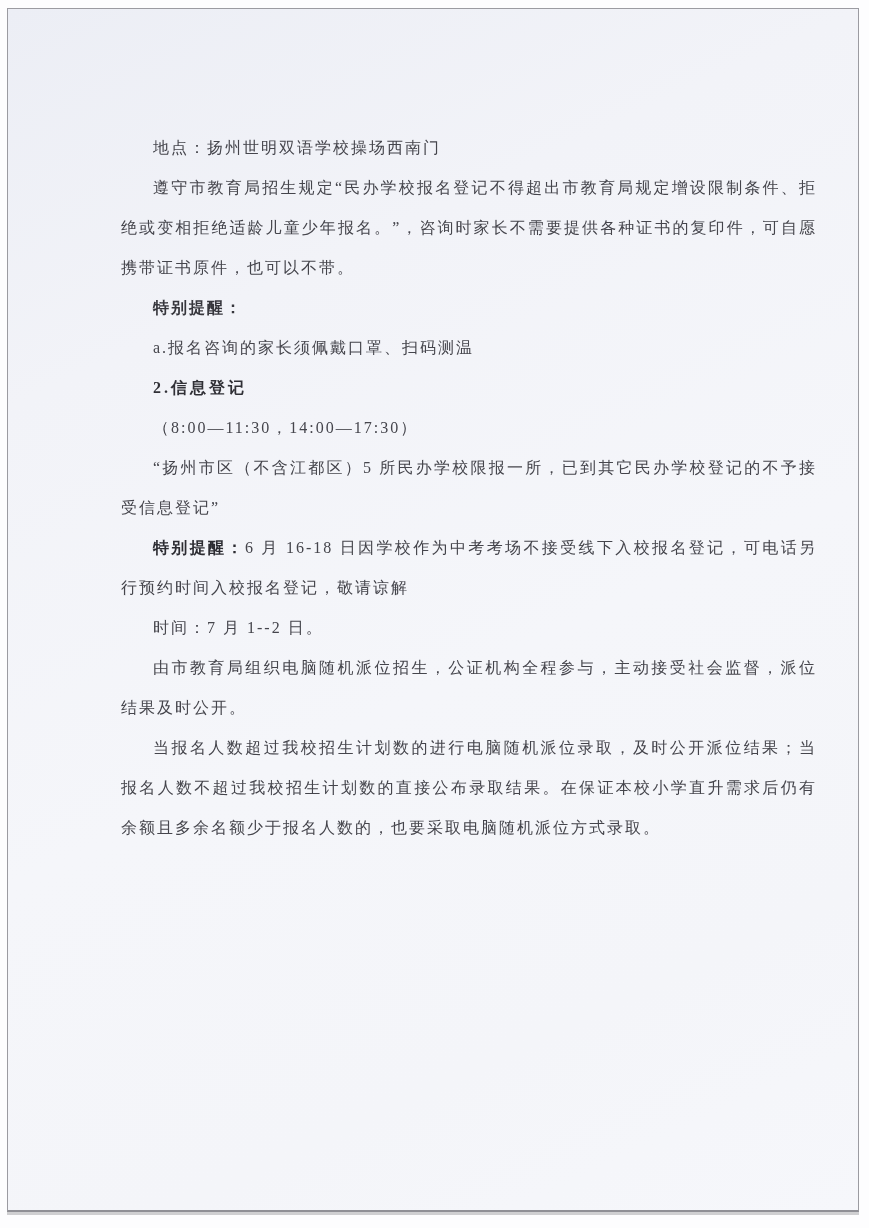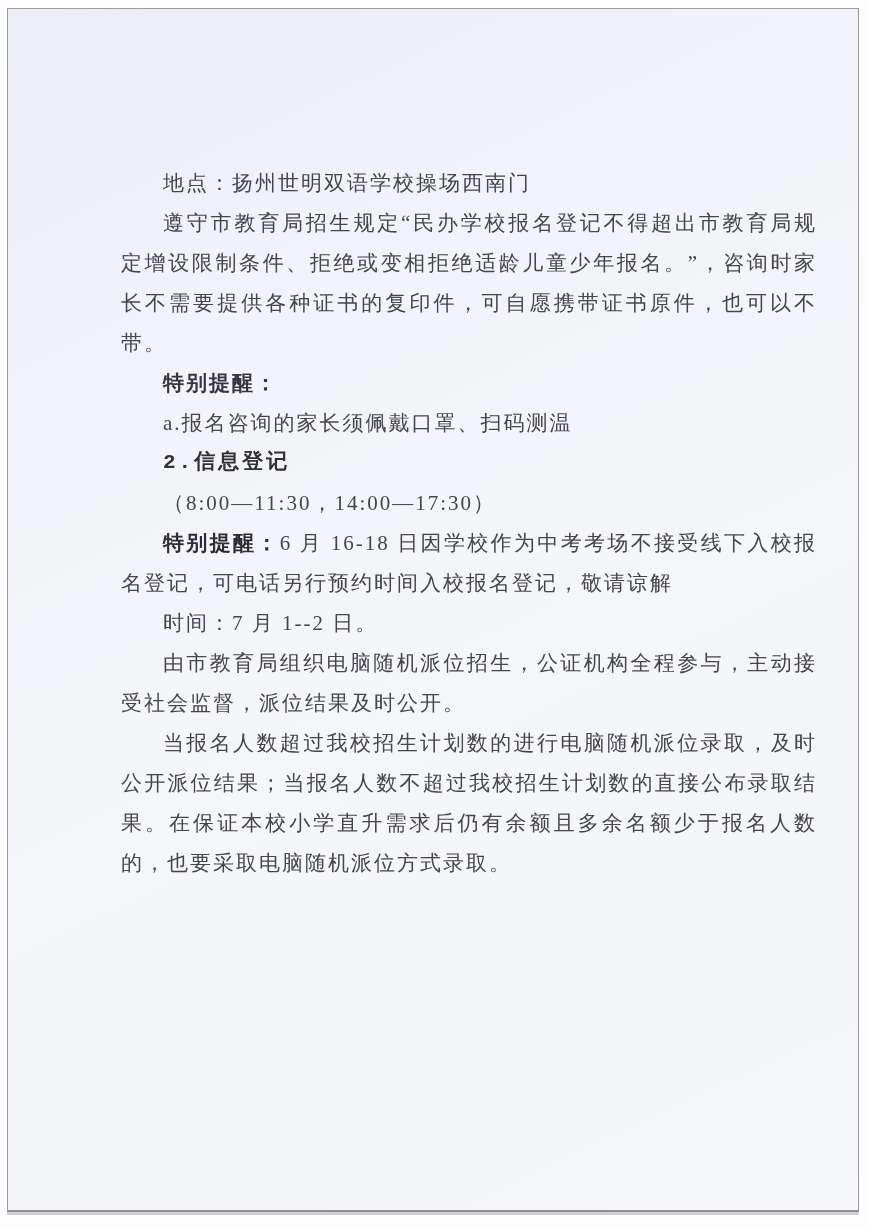--- a/index.html
+++ b/index.html
@@ -24,33 +24,32 @@
     border-bottom: 2px solid #8f8f95;
     background: linear-gradient(155deg, #eceef5 0%, #f2f3f8 25%, #f5f6fa 55%, #f4f5f9 80%, #f6f7fb 100%);
     box-shadow: 0 3px 0 rgba(150,150,156,0.45);
   }
   .content {
     position: absolute;
     left: 113px;
     top: 119px;
     width: 696px;
     font-family: "Liberation Serif", "DejaVu Serif", serif;
-    font-size: 21px;
+    font-size: 16px;
     line-height: 40px;
     letter-spacing: 2px;
     color: #45454c;
     text-align: justify;
-    margin-top: 35px;
   }
   p.para {
     margin: 0;
     text-indent: 2em;
   }
   p.para.heading {
-    font-family: Liberation Mono, monospace;
+    font-family: Liberation Serif, serif;
     font-weight: 600;
     color: #303036;
     letter-spacing: 3px;
   }
   p.para.reminder-heading {
     font-weight: bold;
     color: #36363c;
   }
   .bold-prefix {
     font-family: "Liberation Sans", "DejaVu Sans", sans-serif;
@@ -62,18 +61,19 @@
 <body>
 
 <div class="scan-page">
   <div class="content">
       <p class="para">地点：扬州世明双语学校操场西南门</p>
       <p class="para">遵守市教育局招生规定“民办学校报名登记不得超出市教育局规定增设限制条件、拒绝或变相拒绝适龄儿童少年报名。”，咨询时家长不需要提供各种证书的复印件，可自愿携带证书原件，也可以不带。</p>
       <p class="para reminder-heading">特别提醒：</p>
       <p class="para">a.报名咨询的家长须佩戴口罩、扫码测温</p>
       <p class="para heading">2.信息登记</p>
       <p class="para">（8:00—11:30，14:00—17:30）</p>
+      <p class="para">“扬州市区（不含江都区）5 所民办学校限报一所，已到其它民办学校登记的不予接受信息登记”</p>
       <p class="para"><span class="bold-prefix">特别提醒：</span><span>6 月 16-18 日因学校作为中考考场不接受线下入校报名登记，可电话另行预约时间入校报名登记，敬请谅解</span></p>
       <p class="para">时间：7 月 1--2 日。</p>
       <p class="para">由市教育局组织电脑随机派位招生，公证机构全程参与，主动接受社会监督，派位结果及时公开。</p>
       <p class="para">当报名人数超过我校招生计划数的进行电脑随机派位录取，及时公开派位结果；当报名人数不超过我校招生计划数的直接公布录取结果。在保证本校小学直升需求后仍有余额且多余名额少于报名人数的，也要采取电脑随机派位方式录取。</p>
     </div>
 </div>
 
 </body></html>

